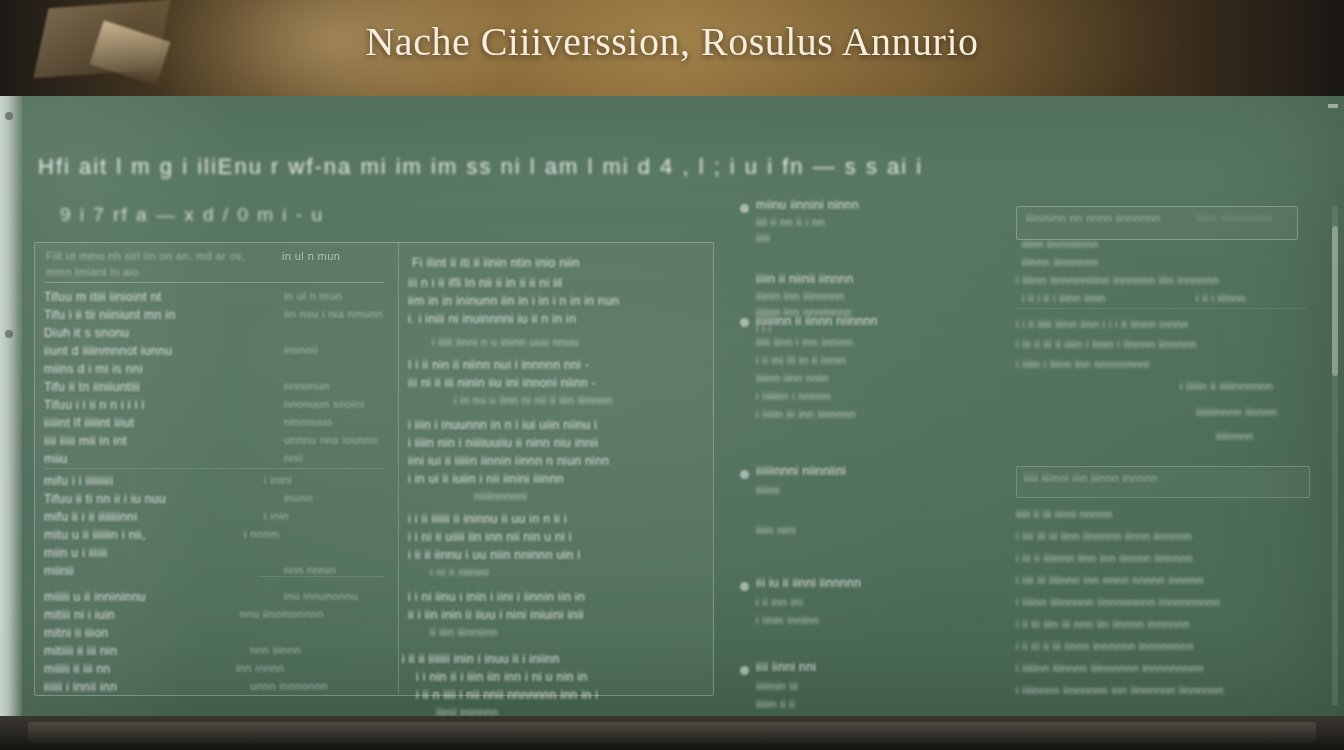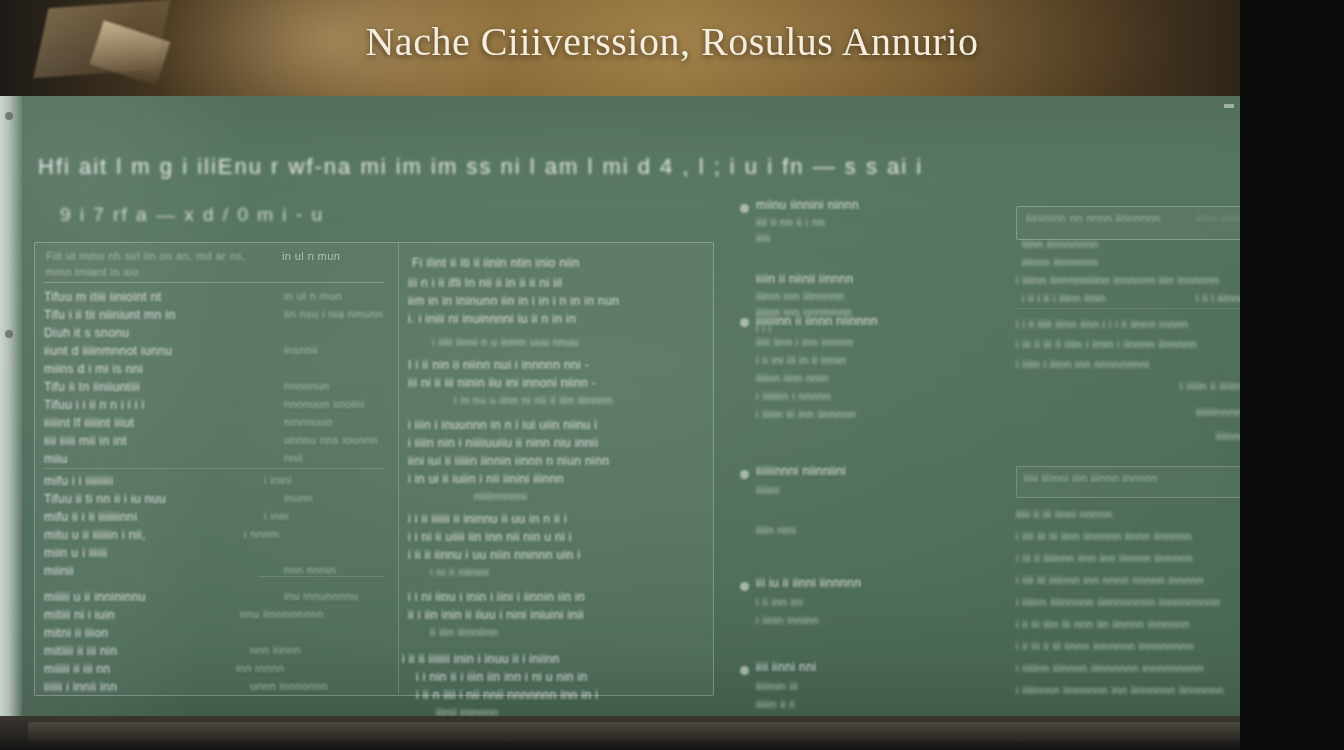--- a/index.html
+++ b/index.html
@@ -9,21 +9,21 @@
   }
   body {
     width: 1344px;
     height: 750px;
     overflow: hidden;
     font-family: "Liberation Sans", sans-serif;
   }
 
   .screen {
     position: relative;
-    width: 1240px;
+    width: 1344px;
     height: 750px;
     background: #2c2a26;
     overflow: hidden;
   }
 
   
   .banner {
     position: absolute;
     left: 0; top: 0;
     width: 1344px; height: 100px;

